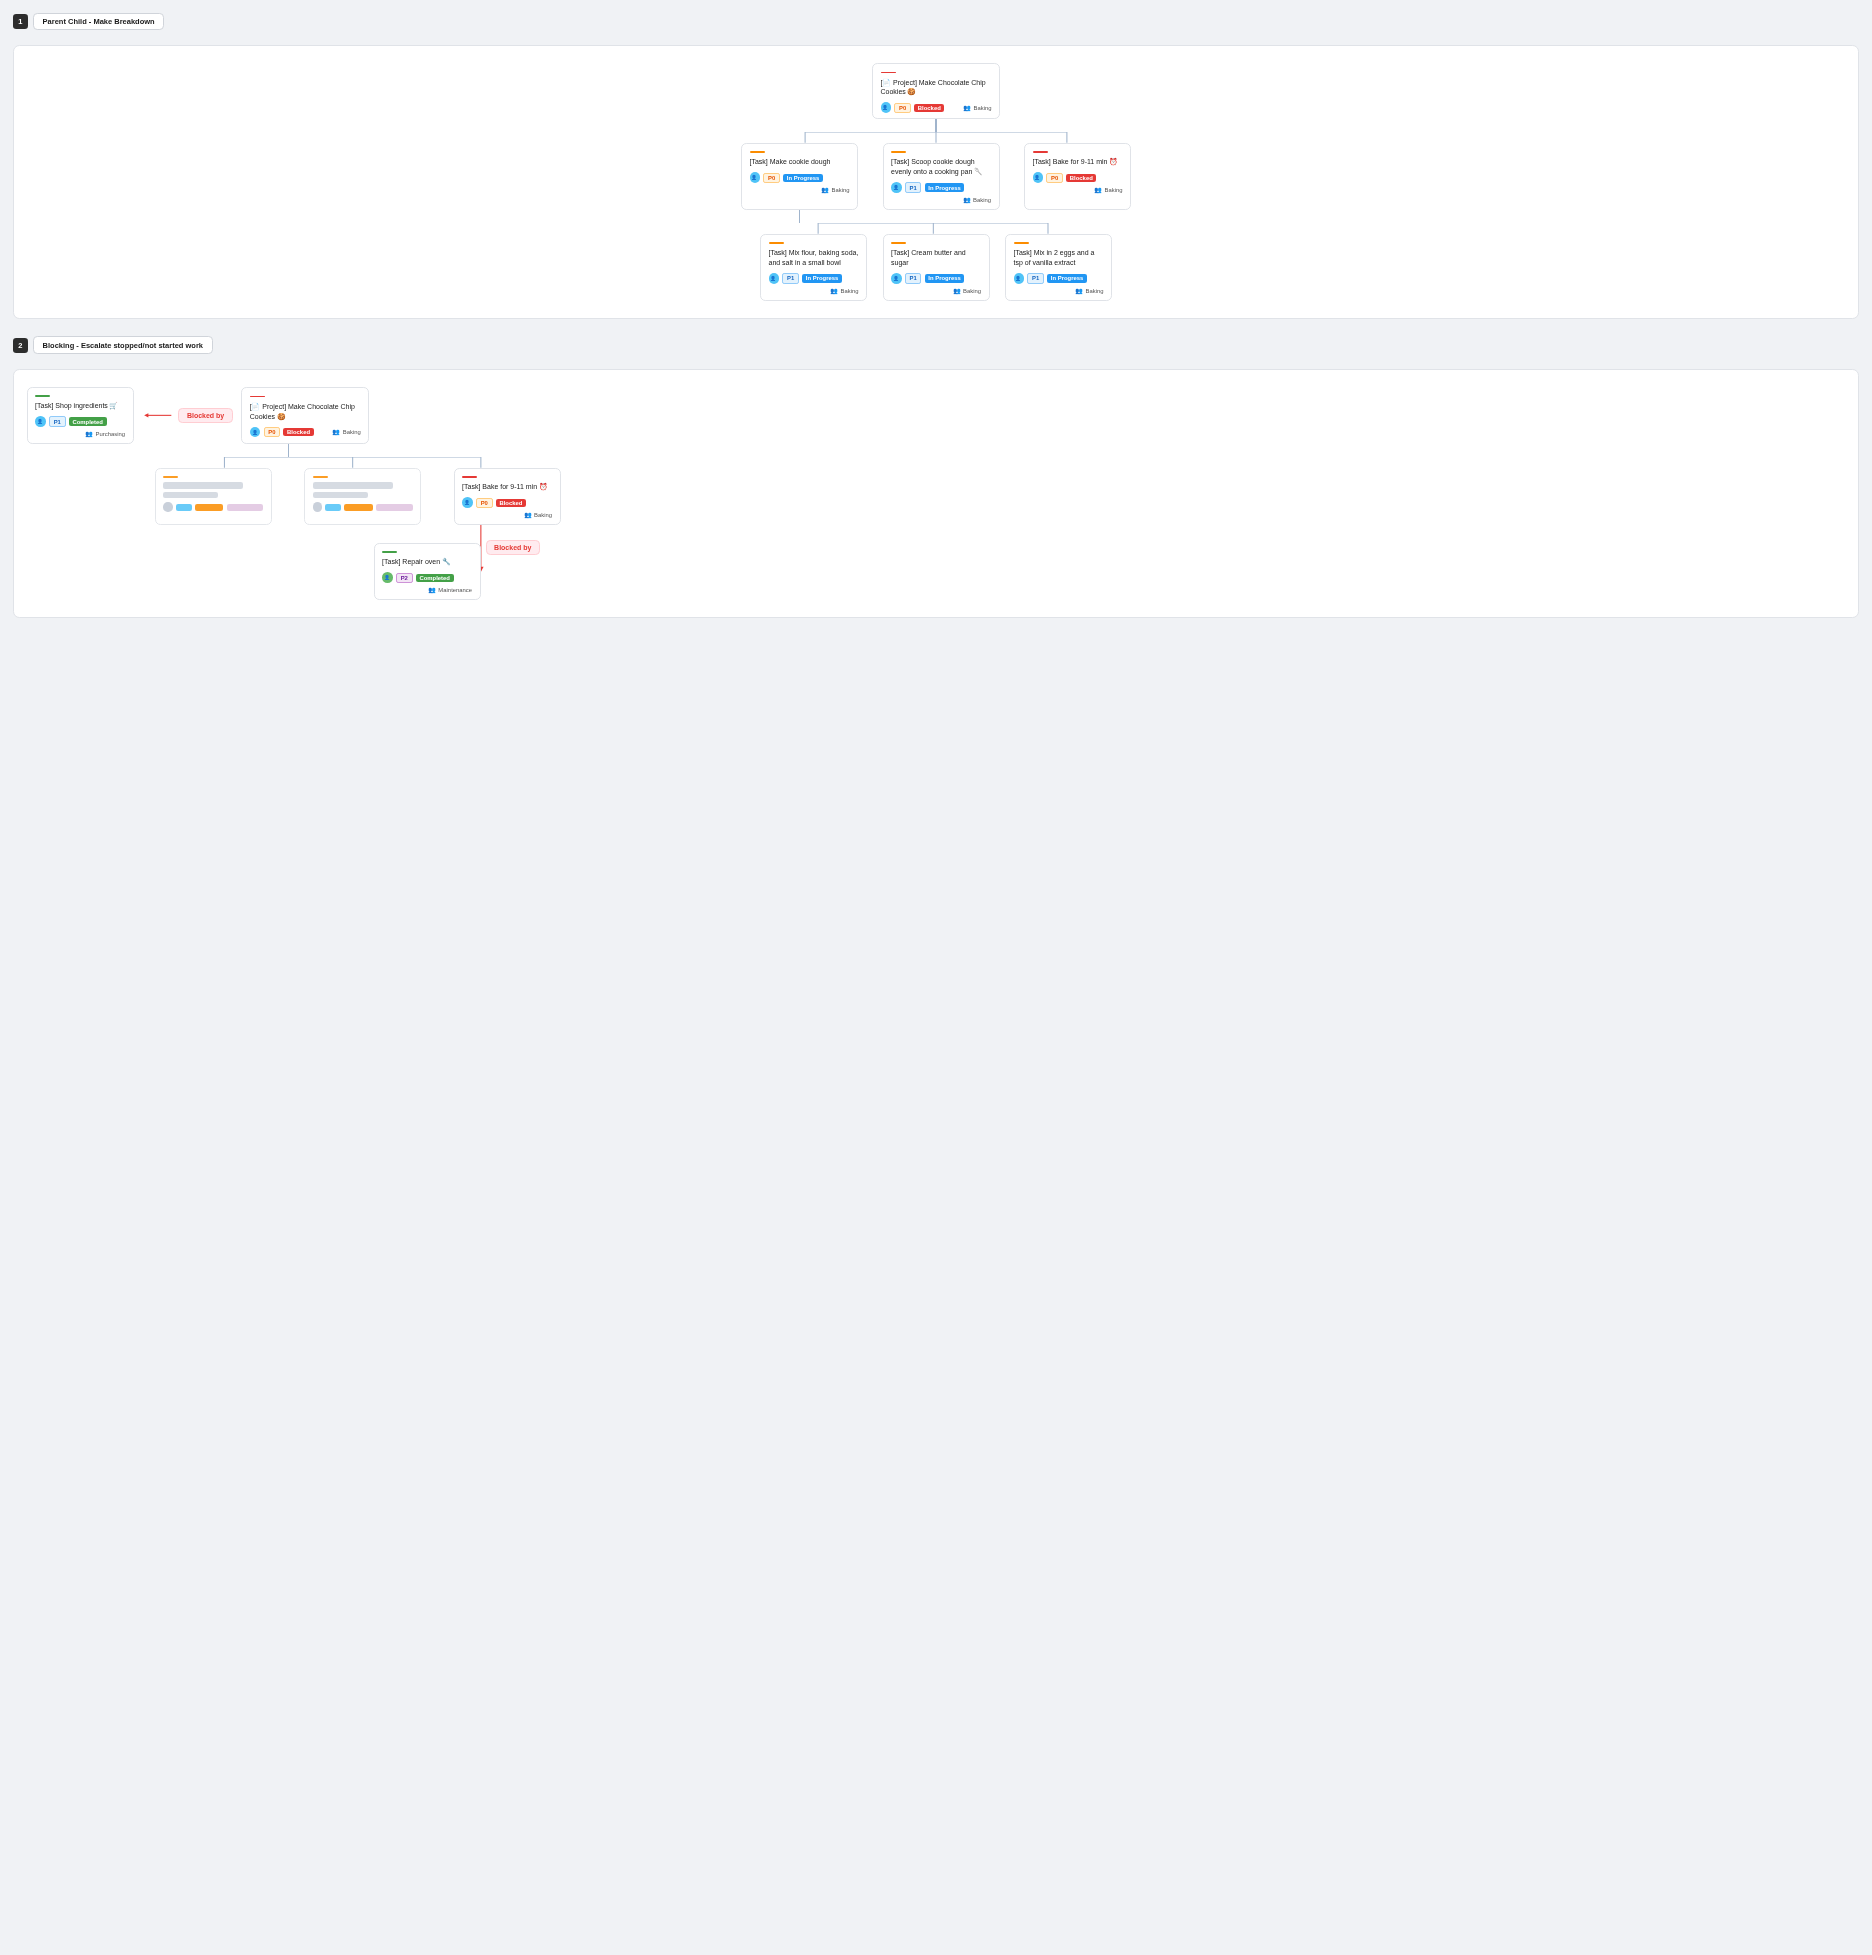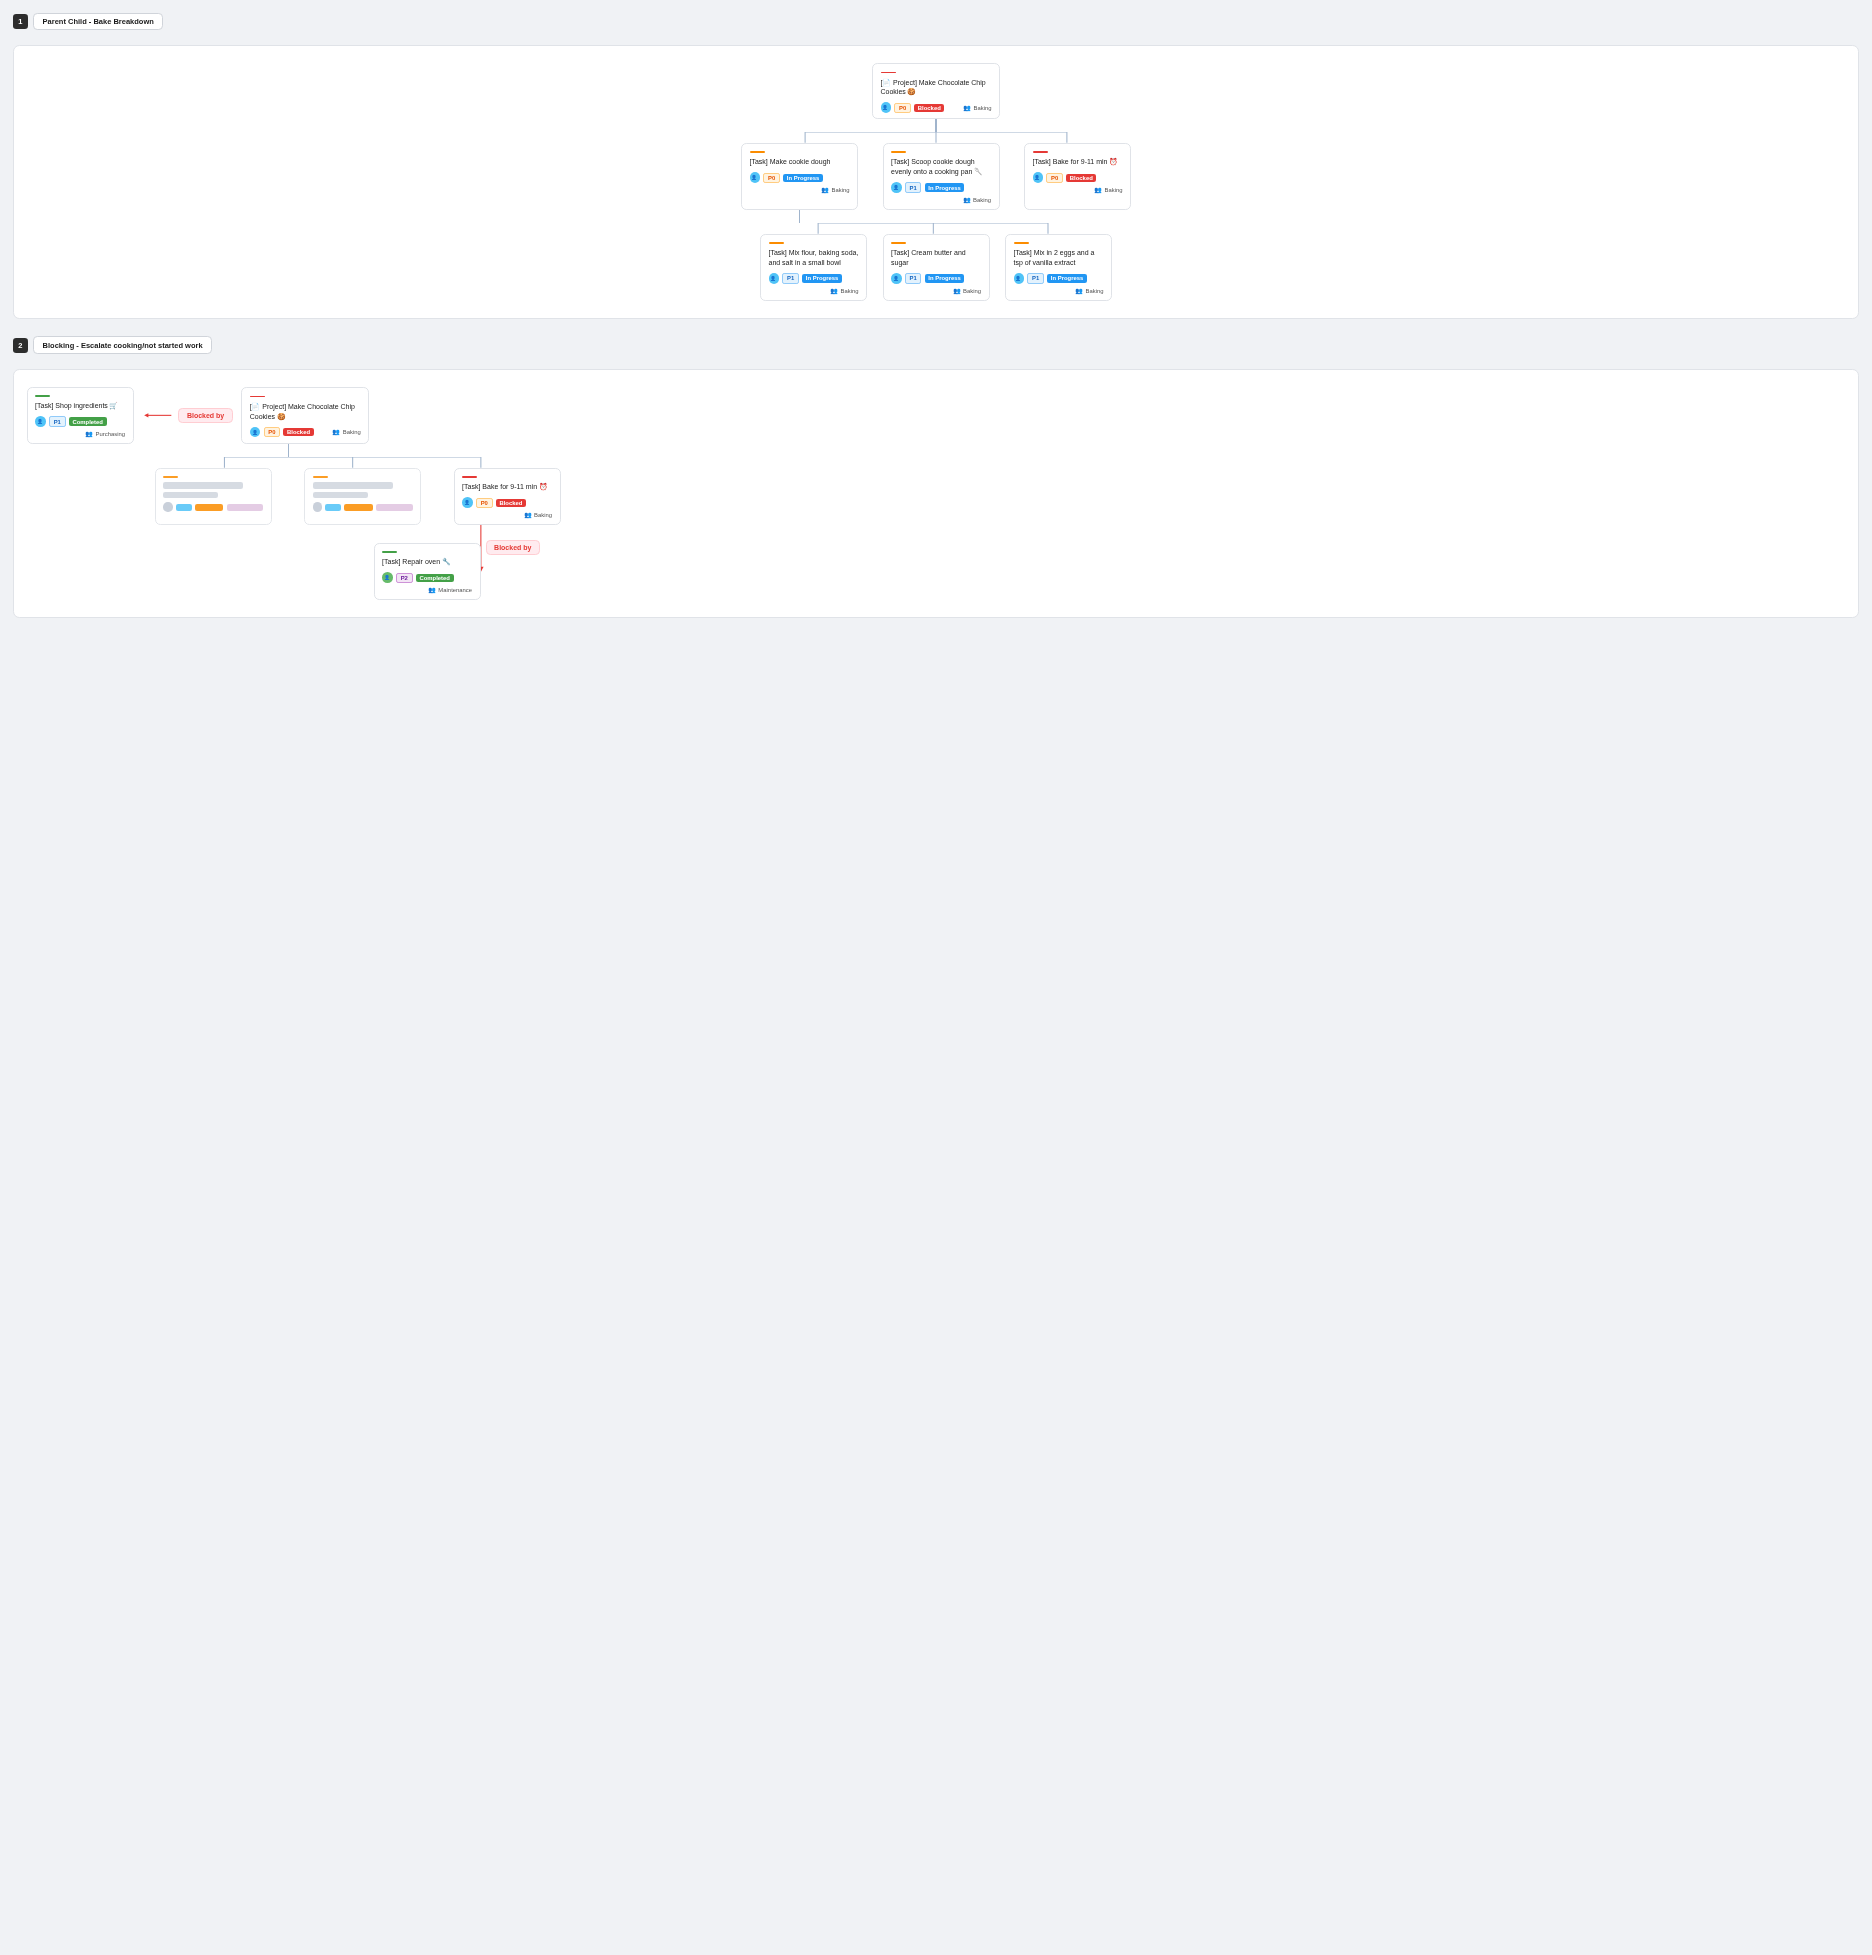--- a/index.html
+++ b/index.html
@@ -203,21 +203,21 @@
       align-items: center;
       gap: 0;
     }
   </style>
 </head>
 <body>
 
 <div class="section">
   <div class="section-header">
     <div class="section-number">1</div>
-    <div class="section-title">Parent Child - Bake Breakdown</div>
+    <div class="section-title">Parent Child - Make Breakdown</div>
   </div>
 
   <div class="section1-container">
     <div class="diagram1">
 
       <div style="display:flex; justify-content:center; margin-bottom:0;">
         <div class="card s1-root-card" style="width:128px;">
           <div class="card-accent accent-red"></div>
           <div class="card-title">[📄 Project] Make Chocolate Chip Cookies 🍪</div>
           <div class="card-footer">
@@ -351,21 +351,21 @@
         </div>
       </div>
 
     </div>
   </div>
 </div>
 
 <div class="section">
   <div class="section-header">
     <div class="section-number">2</div>
-    <div class="section-title">Blocking - Escalate cooking/not started work</div>
+    <div class="section-title">Blocking - Escalate stopped/not started work</div>
   </div>
 
   <div class="section2-container">
 
     <div style="display:flex; align-items:center; gap:0; justify-content:flex-start; margin-bottom:0; position:relative;">
 
       <div class="card" style="width:107px; margin-right:0;">
         <div class="card-accent accent-green"></div>
         <div class="card-title">[Task] Shop ingredients 🛒</div>
         <div class="card-footer">

